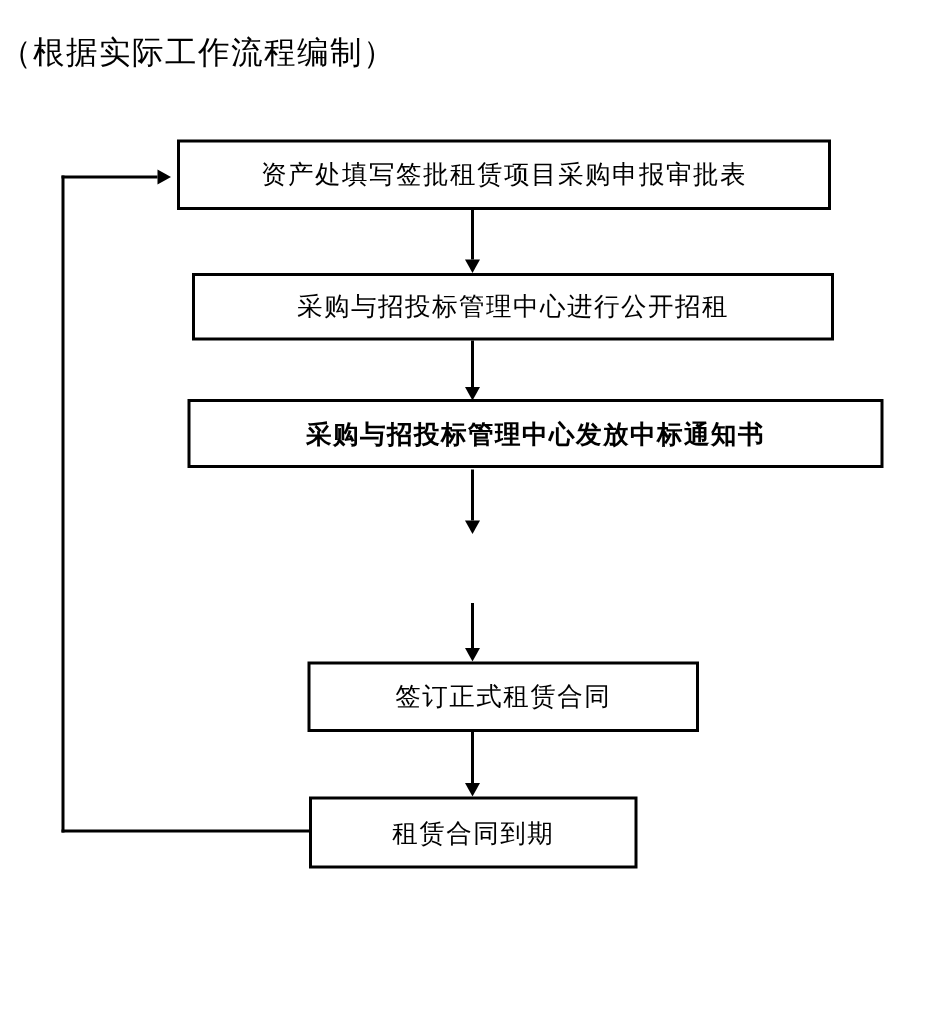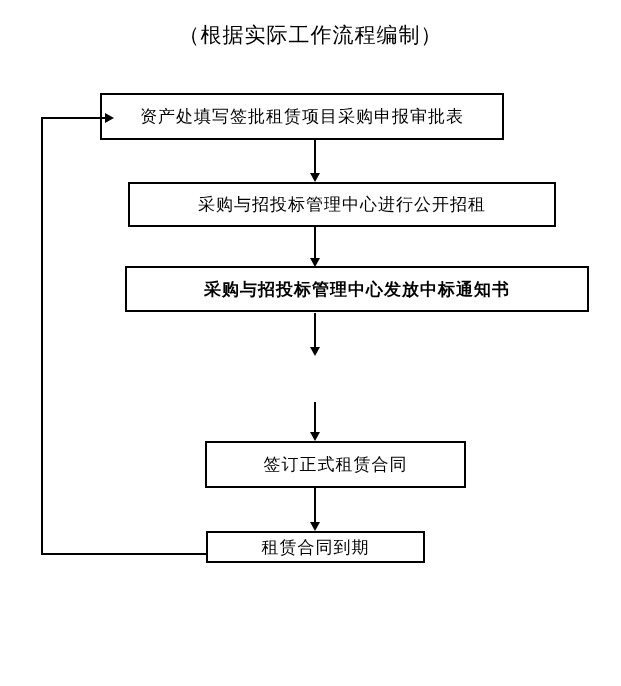--- a/index.html
+++ b/index.html
@@ -13,45 +13,44 @@
     width: 621px;
     height: 686px;
     background: #ffffff;
     overflow: hidden;
   }
   .flow-title {
     position: absolute;
     left: 0;
     right: 0;
     top: 21px;
-    text-align: center;
     font-size: 21px;
     letter-spacing: 1px;
     color: #000000;
     white-space: nowrap;
   }
   .box {
     position: absolute;
     box-sizing: border-box;
     border: 2px solid #000000;
     background: #ffffff;
     color: #000000;
     display: flex;
     align-items: center;
     justify-content: center;
     font-size: 17px;
     letter-spacing: 1px;
     white-space: nowrap;
   }
-  .b1 { left: 100px; top:  93px; width: 404px; height: 47px; }
+  .b1 { left: 118px; top:  93px; width: 436px; height: 47px; }
   .b2 { left: 128px; top: 182px; width: 428px; height: 45px; }
   .b3 { left: 125px; top: 266px; width: 464px; height: 46px; font-weight: bold; }
   .b4 { left:  55px; top: 356px; width: 518px; height: 46px; }
   .b5 { left: 205px; top: 441px; width: 261px; height: 47px; }
-  .b6 { left: 206px; top: 531px; width: 219px; height: 32px; }
+  .b6 { left: 206px; top: 531px; width: 219px; height: 48px; }
 
   .line {
     position: absolute;
     background: #000000;
   }
   .vline { width: 2px; }
   .hline { height: 2px; }
 
   .arrow-down {
     position: absolute;

